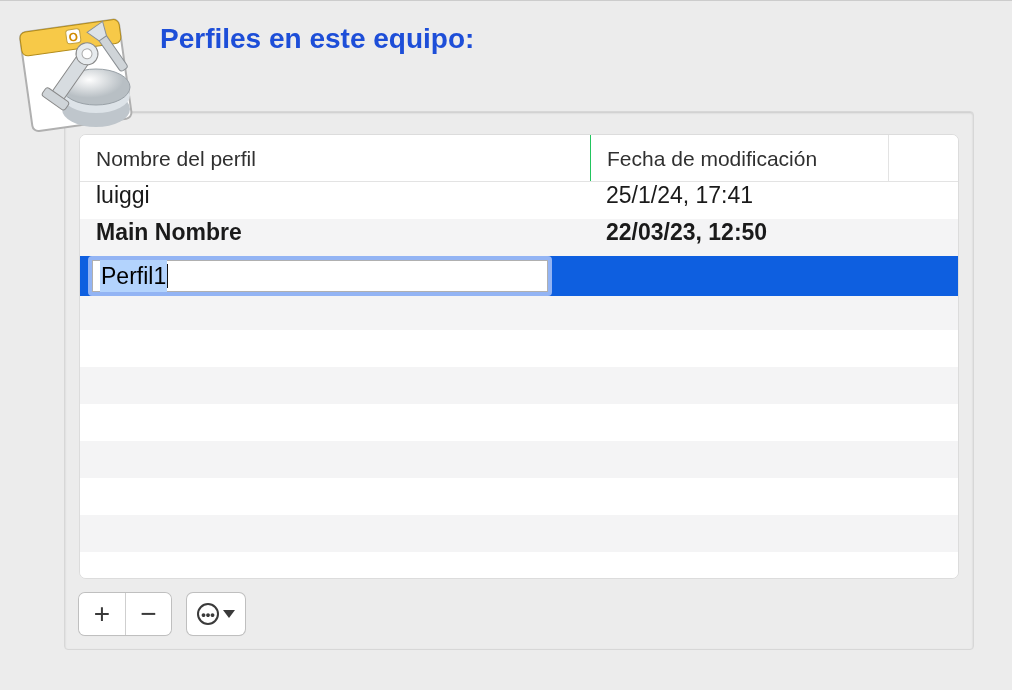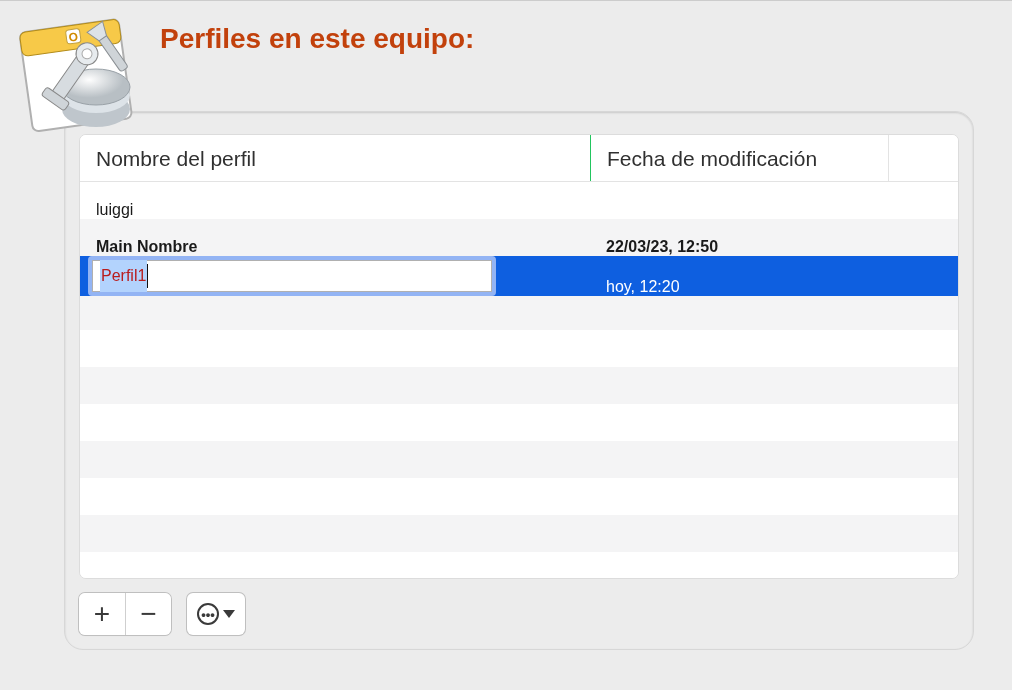--- a/index.html
+++ b/index.html
@@ -24,26 +24,26 @@
     height: 110px;
   }
   .app-icon {
     position: absolute;
     left: 18px; top: 16px;
     width: 120px; height: 120px;
   }
   .title {
     font-size: 28px;
     font-weight: 700;
-    color: #c2410c;
+    color: #1d4ed8;
   }
   .panel {
     margin: 0 38px 12px 64px;
     border: 1px solid #d7d7d7;
-    border-radius: 19px;
+    border-radius: 4px;
     background: #ececec;
     box-shadow: 0 1px 2px rgba(0,0,0,.15) inset;
     padding-bottom: 14px;
   }
   .table-wrap {
     border: 1px solid #dcdcdc;
     border-radius: 7px;
     background: #fff;
     overflow: hidden;
     margin: 22px 14px 14px 14px;
@@ -64,44 +64,44 @@
   .tbody {
     height: 396px;
     background: repeating-linear-gradient(
       to bottom,
       #ffffff 0, #ffffff 37px,
       #f4f4f5 37px, #f4f4f5 74px
     );
   }
   .row {
     display: flex;
-    align-items: flex-end;
+    align-items: flex-start;
     height: 37px;
-    font-size: 16px;
+    font-size: 23px;
   }
   .cell-name { flex: 0 0 510px; padding-left: 16px; }
   .cell-date { flex: 1 1 auto; padding-left: 16px; }
   .row-default { font-weight: 700; }
   .row-selected {
     background: #0e5fe0;
     color: #fff;
     position: relative;
     height: 40px;
   }
   .row-selected .cell-name { padding-left: 8px; }
   .edit-box {
     background: #fff;
-    color: #b91c1c;
+    color: #000000;
     border: 4px solid #93b4f4;
     border-radius: 4px;
     box-shadow: inset 0 0 0 1px #b0b0b0;
     height: 40px;
     line-height: 30px;
     padding: 0 8px;
-    width: 408px;
+    width: 464px;
     display: flex;
     align-items: center;
   }
   .edit-text {
     background: #b3d3fd;
     padding: 1px 1px;
   }
   .caret {
     display:inline-block;
     width:1px; height:24px;
@@ -208,35 +208,35 @@
     <div class="table-wrap">
       <div class="thead">
         <div class="th th-name">Nombre del perfil</div>
         <div class="th th-date">Fecha de modificación</div>
         <div class="th th-spacer"></div>
       </div>
       <div class="tbody">
 
         <div class="row">
           <div class="cell-name">luiggi</div>
+          <div class="cell-date">25/1/24, 17:41</div>
         </div>
 
         <div class="row row-default">
           <div class="cell-name">Main Nombre</div>
           <div class="cell-date">22/03/23, 12:50</div>
         </div>
 
         <div class="row row-selected">
           <div class="cell-name">
             <div class="edit-box">
               <span class="edit-text">Perfil1</span>
                 <span class="caret"></span>
             </div>
           </div>
-          <div class="cell-date">hoy, 12:20</div>
         </div>
 
       </div>
     </div>
 
     <div class="toolbar">
       <div class="btn-group">
         <div class="btn">
           <span class="plus-minus">+</span>
         </div>

